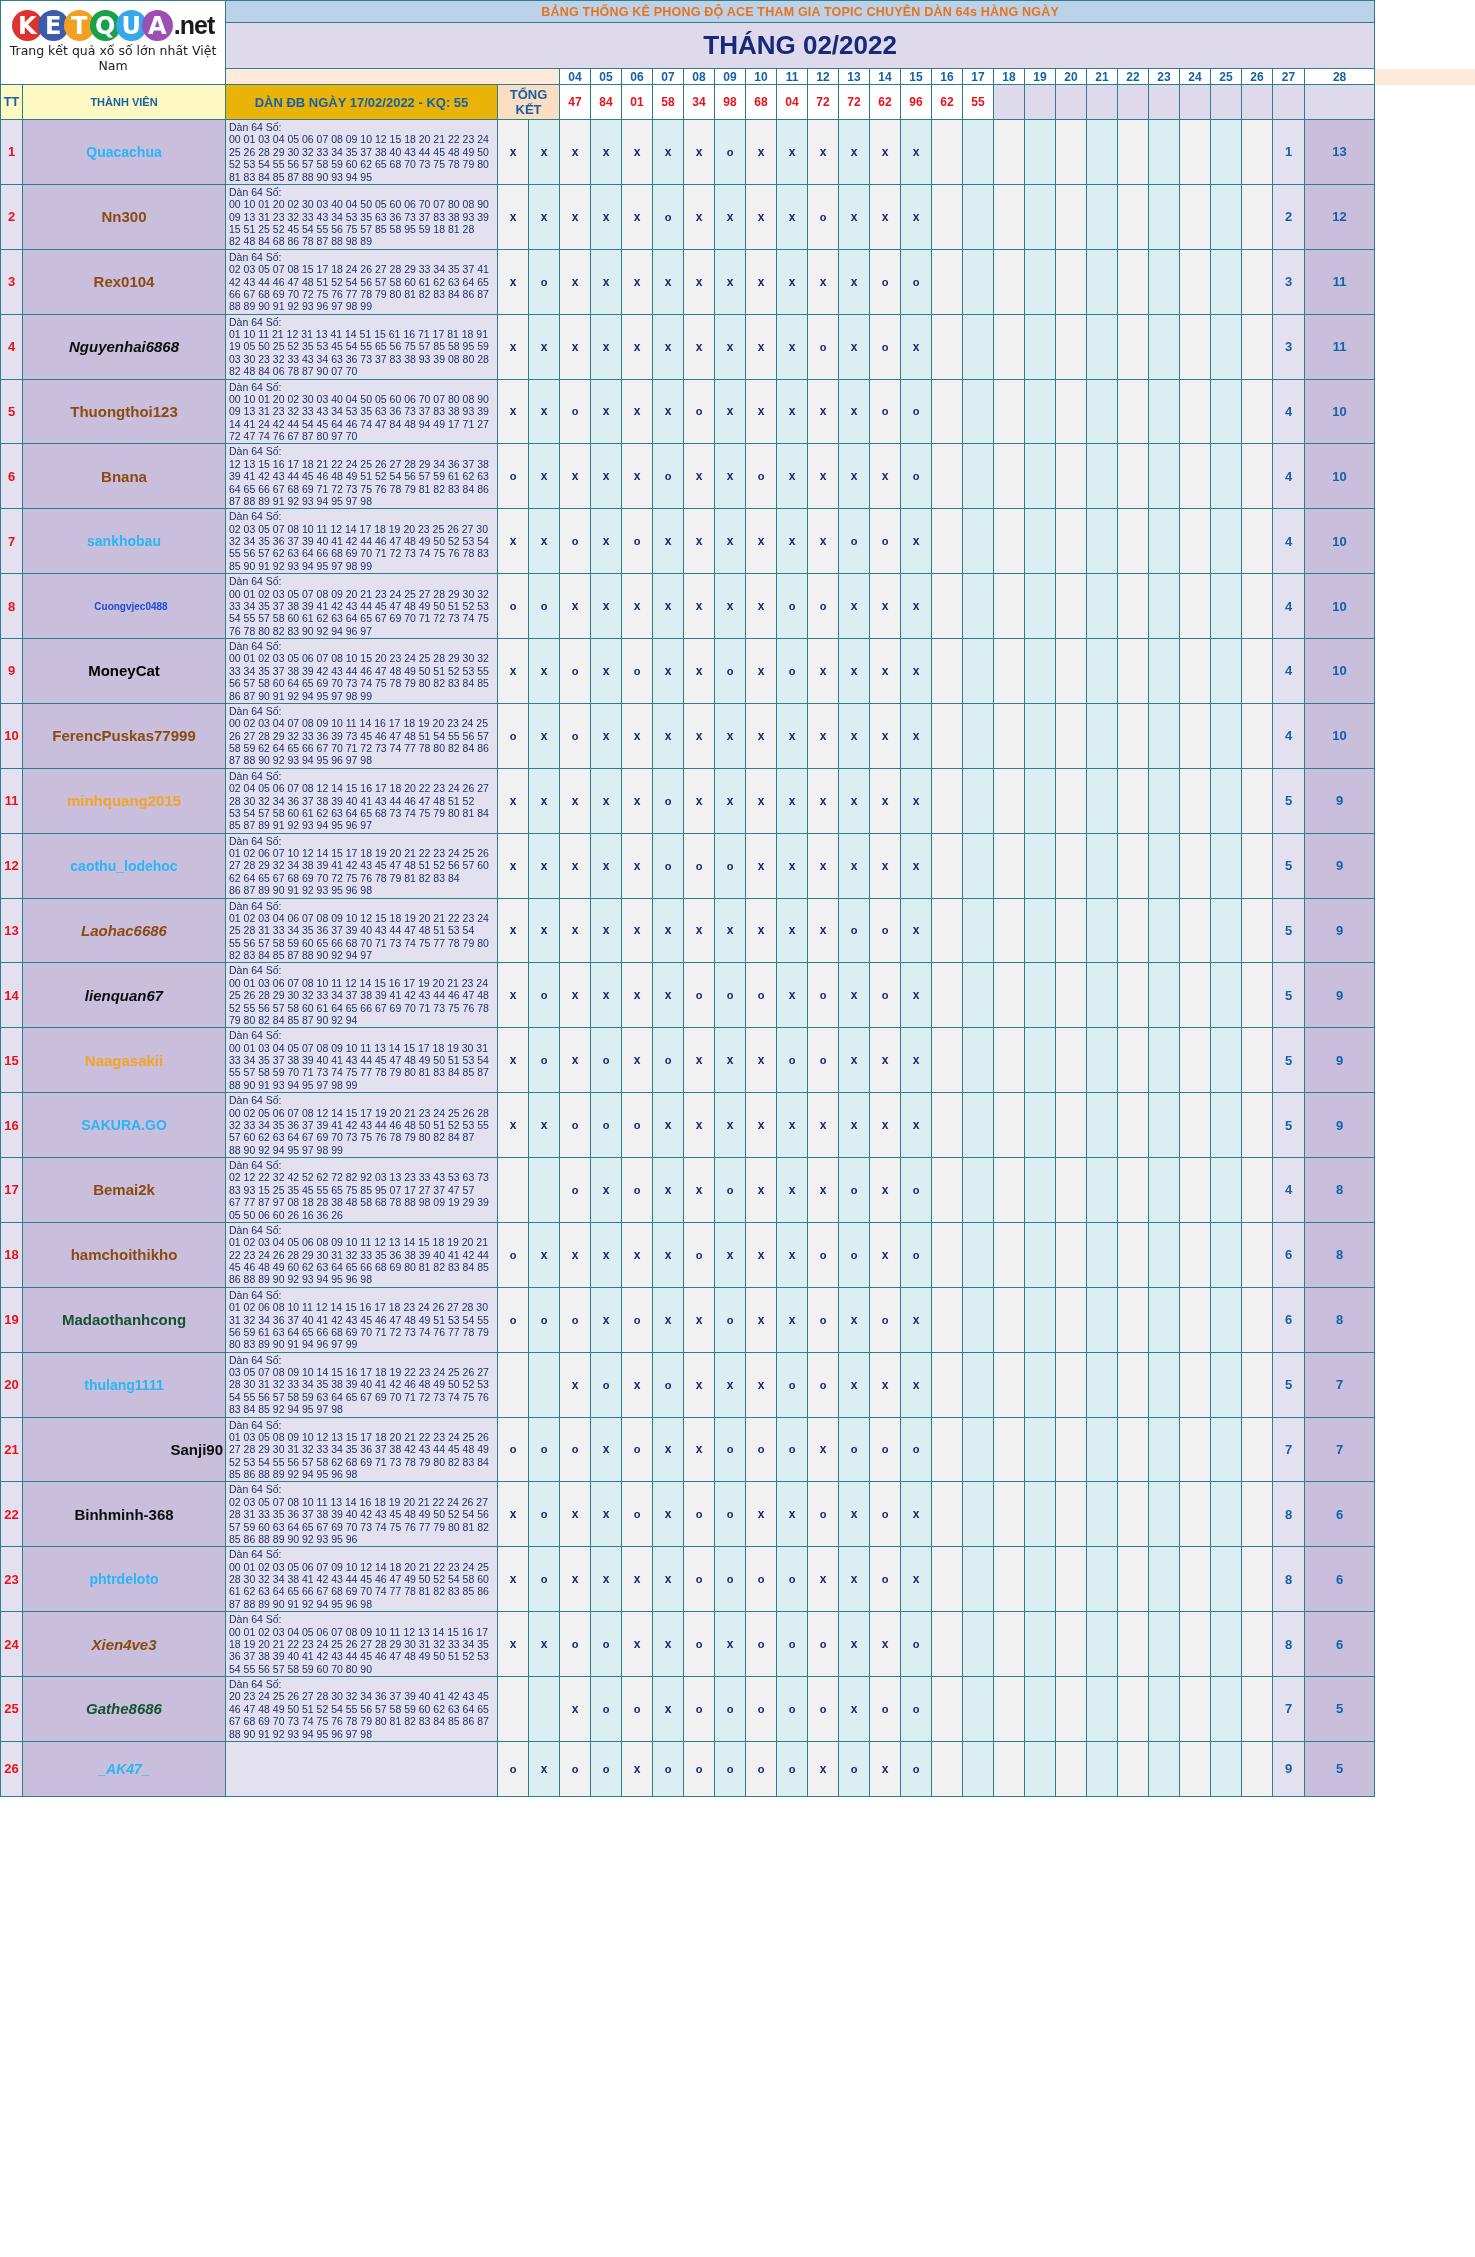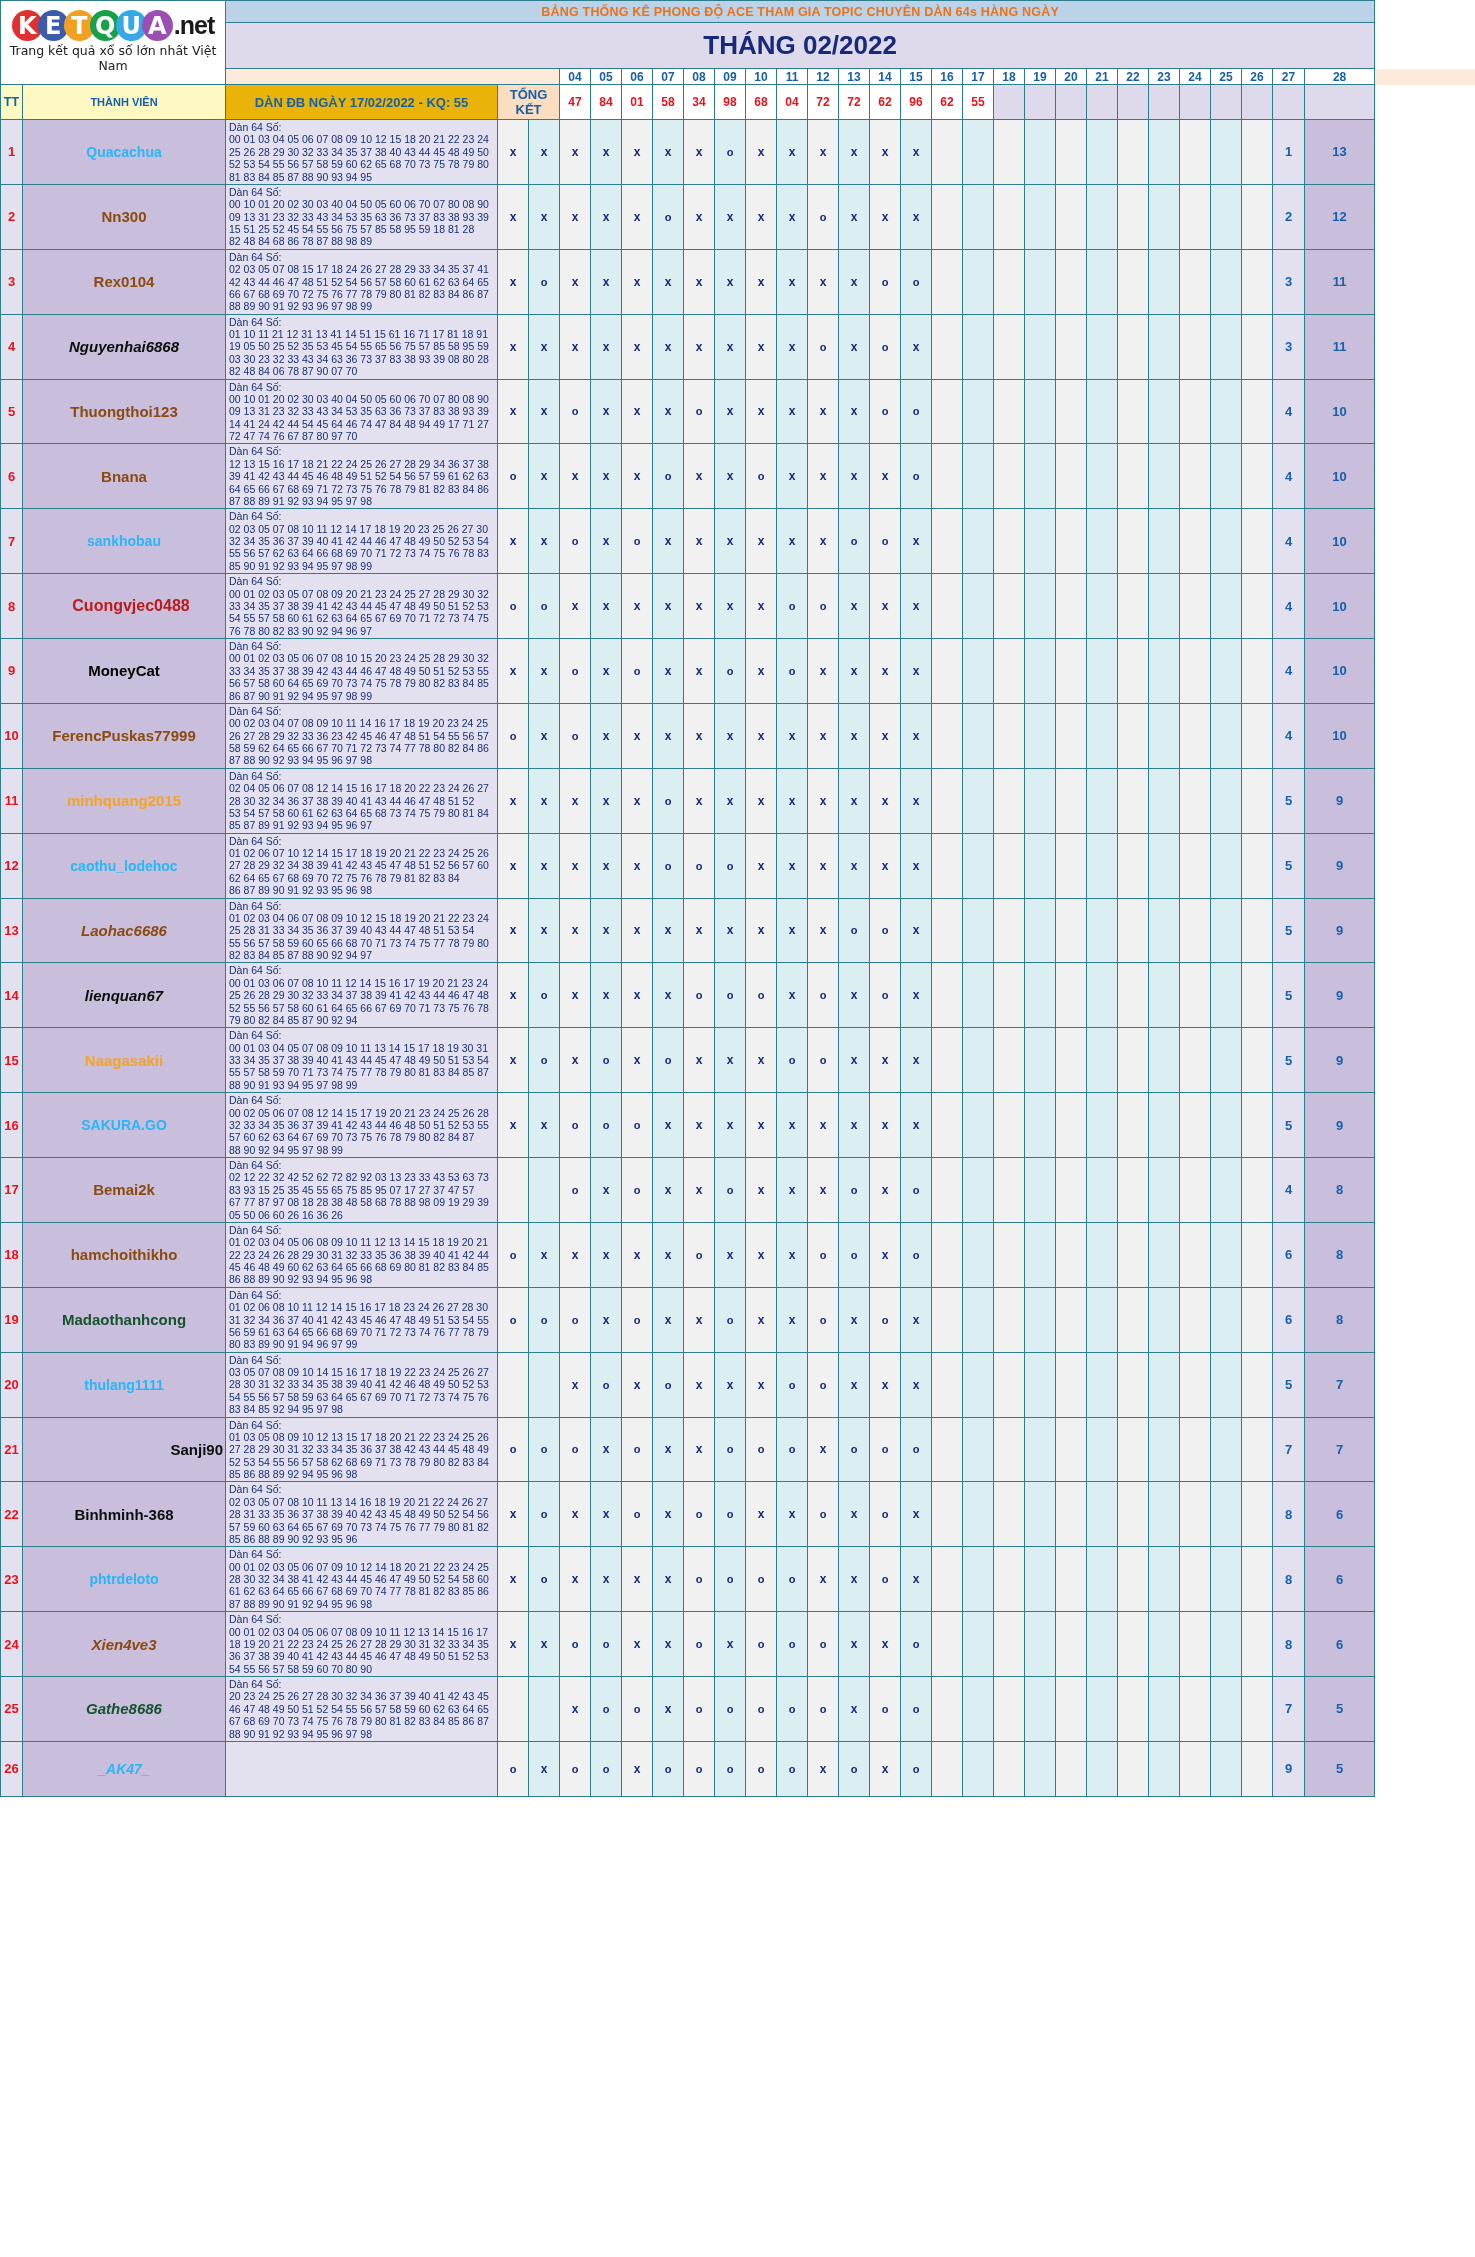--- a/index.html
+++ b/index.html
@@ -519,21 +519,21 @@
           <td class="mark odd"></td>
           <td class="mark even"></td>
           <td class="mark odd"></td>
           <td class="mark even"></td>
           <td class="mark odd"></td>
           <td class="total-l">4</td>
           <td class="total-r">10</td>
         </tr>
         <tr style="height: 55px;">
           <td class="tt">8</td>
-          <td class="member" style="color: #b91c1c; font-size: 16px; padding-left: 16px;">Cuongvjec0488</td>
+          <td class="member" style="color: #1d4ed8; font-size: 10px; padding-left: 16px;">Cuongvjec0488</td>
           <td class="dan">
             <div>Dàn 64 Số:</div>
             <div>00 01 02 03 05 07 08 09 20 21 23 24 25 27 28 29 30 32</div>
             <div>33 34 35 37 38 39 41 42 43 44 45 47 48 49 50 51 52 53</div>
             <div>54 55 57 58 60 61 62 63 64 65 67 69 70 71 72 73 74 75</div>
             <div>76 78 80 82 83 90 92 94 96 97</div>
           </td>
           <td class="mark odd"><span class="mark-o">o</span></td>
           <td class="mark even"><span class="mark-o">o</span></td>
           <td class="mark odd"><span>x</span></td>
@@ -599,21 +599,21 @@
           <td class="mark odd"></td>
           <td class="total-l">4</td>
           <td class="total-r">10</td>
         </tr>
         <tr style="height: 55px;">
           <td class="tt">10</td>
           <td class="member" style="color: rgb(138, 74, 16);">FerencPuskas77999</td>
           <td class="dan">
             <div>Dàn 64 Số:</div>
             <div>00 02 03 04 07 08 09 10 11 14 16 17 18 19 20 23 24 25</div>
-            <div>26 27 28 29 32 33 36 23 42 45 46 47 48 51 54 55 56 57</div>
+            <div>26 27 28 29 32 33 36 39 73 45 46 47 48 51 54 55 56 57</div>
             <div>58 59 62 64 65 66 67 70 71 72 73 74 77 78 80 82 84 86</div>
             <div>87 88 90 92 93 94 95 96 97 98</div>
           </td>
           <td class="mark odd"><span class="mark-o">o</span></td>
           <td class="mark even"><span>x</span></td>
           <td class="mark odd"><span class="mark-o">o</span></td>
           <td class="mark even"><span>x</span></td>
           <td class="mark odd"><span>x</span></td>
           <td class="mark even"><span>x</span></td>
           <td class="mark odd"><span>x</span></td>

